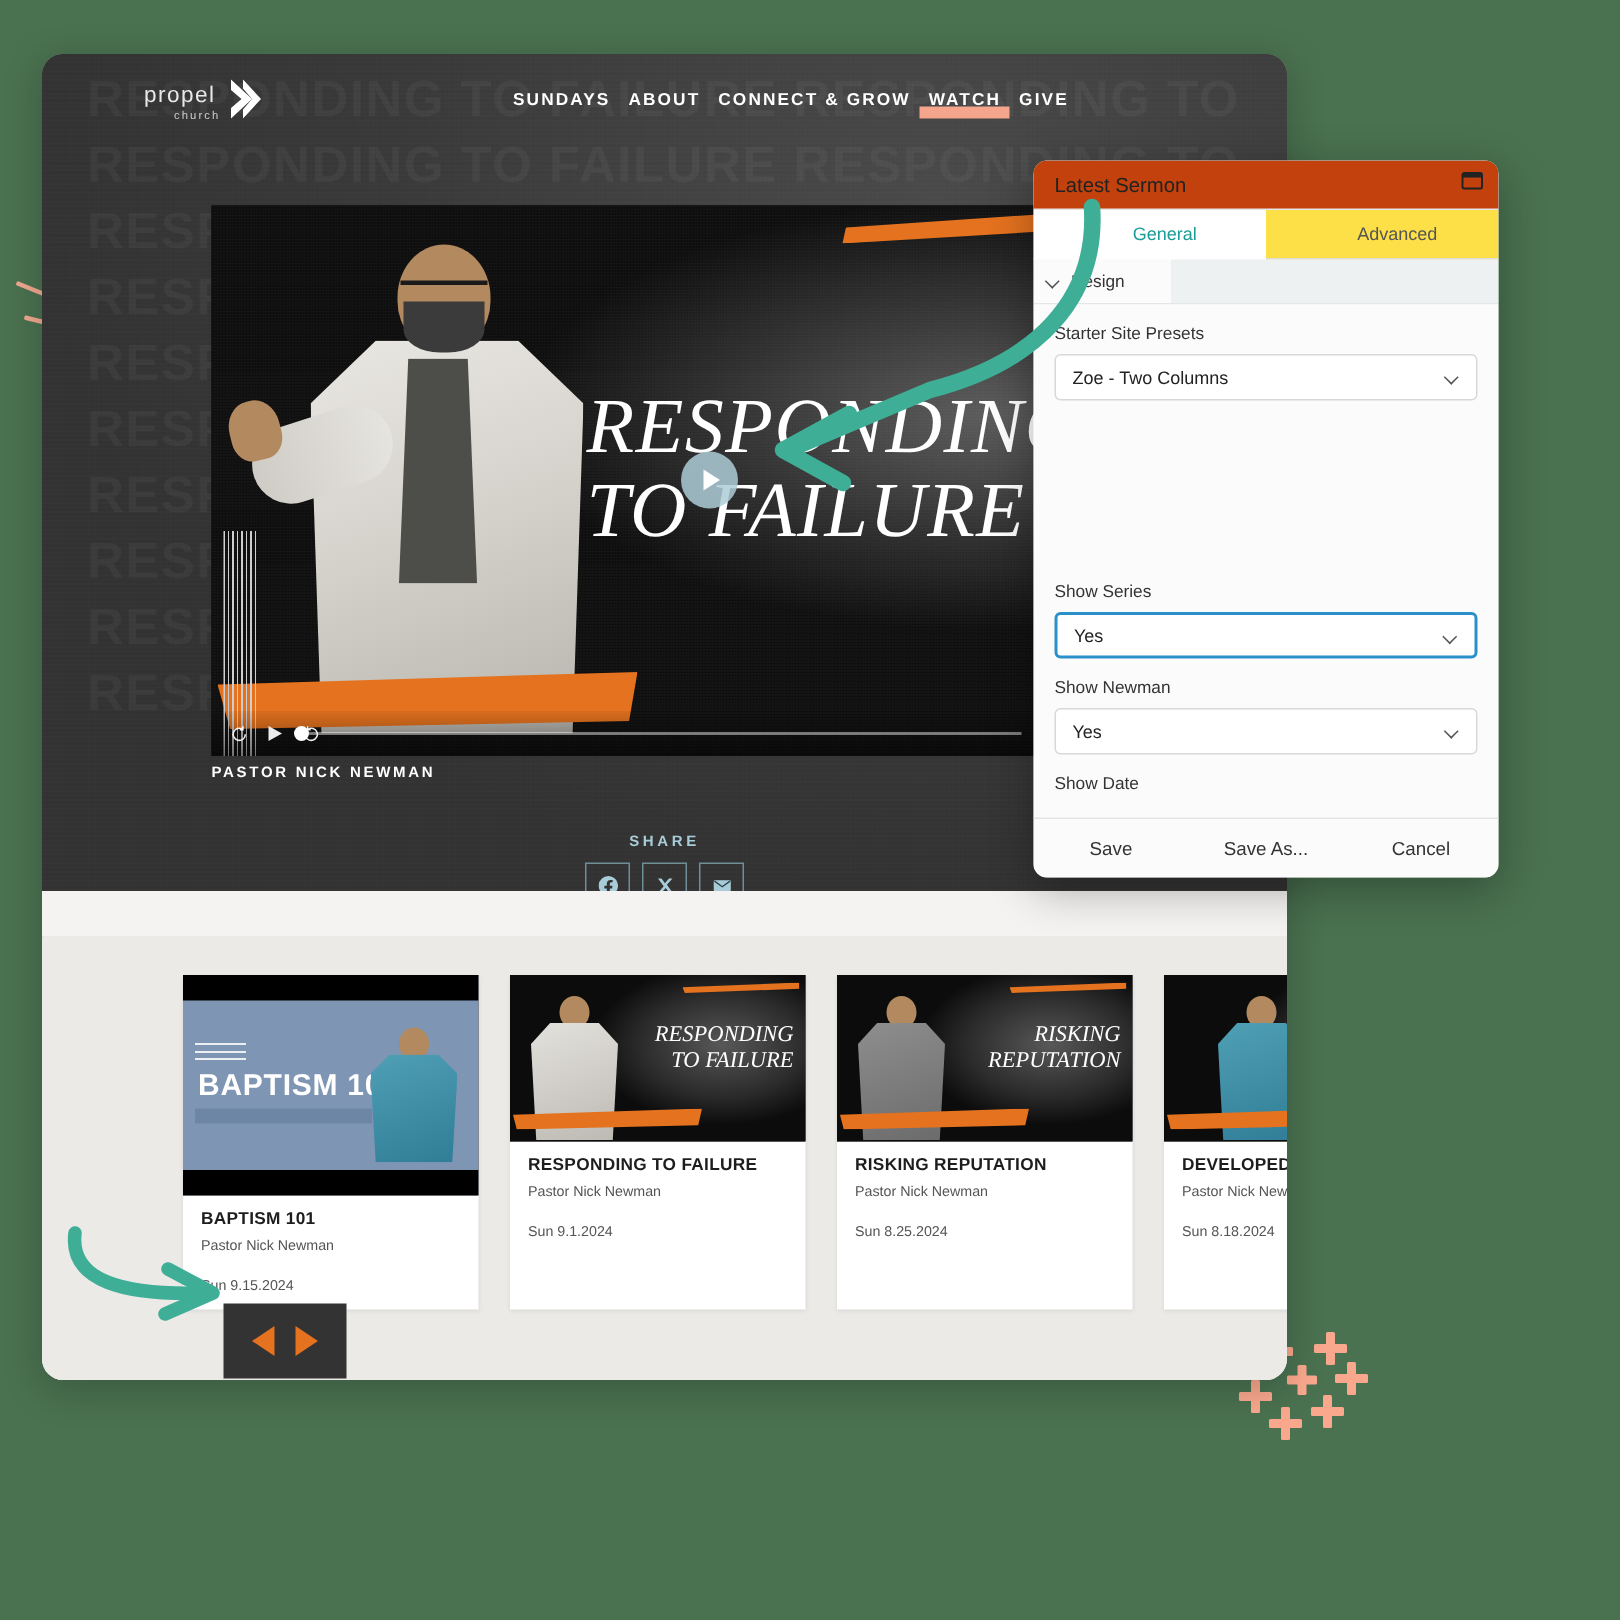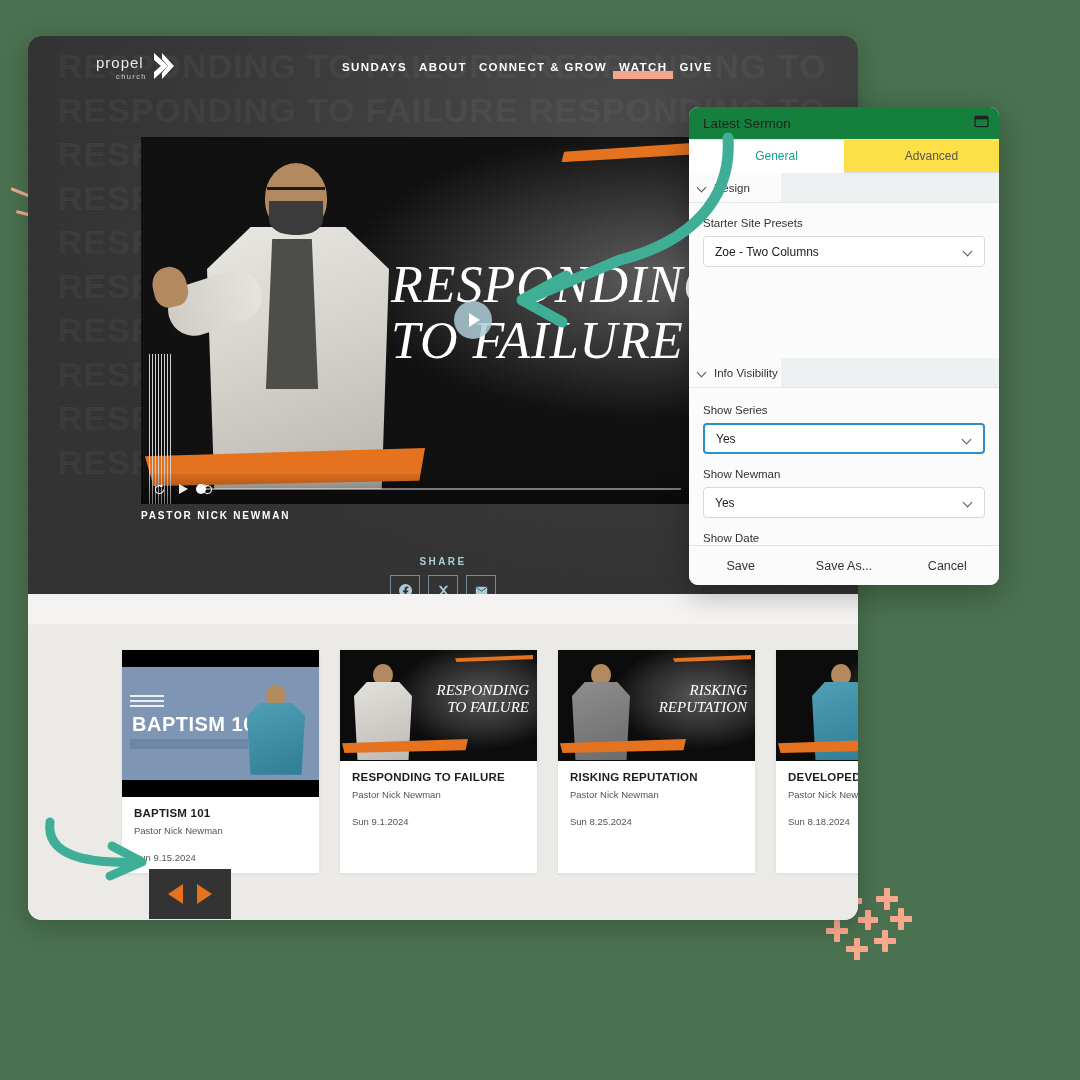--- a/index.html
+++ b/index.html
@@ -306,21 +306,21 @@
     position: absolute; left: 689px; top: 107px;
     width: 310px; height: 478px;
     background: #fbfbfb;
     border-radius: 9px;
     box-shadow: 0 8px 30px rgba(0,0,0,.30);
     overflow: hidden;
     display: flex; flex-direction: column;
     z-index: 20;
   }
   #dlg-title {
-    height: 33px; background: #15803d;
+    height: 33px; background: #c2410c;
     display: flex; align-items: center; justify-content: space-between;
     padding: 0 10px 0 14px;
     border-bottom: 1px solid #e6e6e6;
   }
   #dlg-title-text { font-size: 13.5px; color: #222; }
   #dlg-tabs { display: flex; height: 33px; }
   .dlg-tab {
     flex: 1; display: flex; align-items: center; justify-content: center;
     font-size: 12px;
     padding-left: 20px;
@@ -642,24 +642,20 @@
   <div id="dlg-body">
     <div class="field">
       <div class="field-label">Starter Site Presets</div>
       <div class="select">
         <span>Zoe - Two Columns</span>
         <span class="caret"></span>
       </div>
     </div>
   </div>
 
-  <div class="section-hdr">
-    <span class="chev"></span>
-    <span>Info Visibility</span>
-  </div>
 
   <div id="dlg-body" style="padding-top:2px;">
     <div class="field">
       <div class="field-label">Show Series</div>
       <div class="select focused">
         <span>Yes</span>
         <span class="caret"></span>
       </div>
     </div>
     <div class="field">

